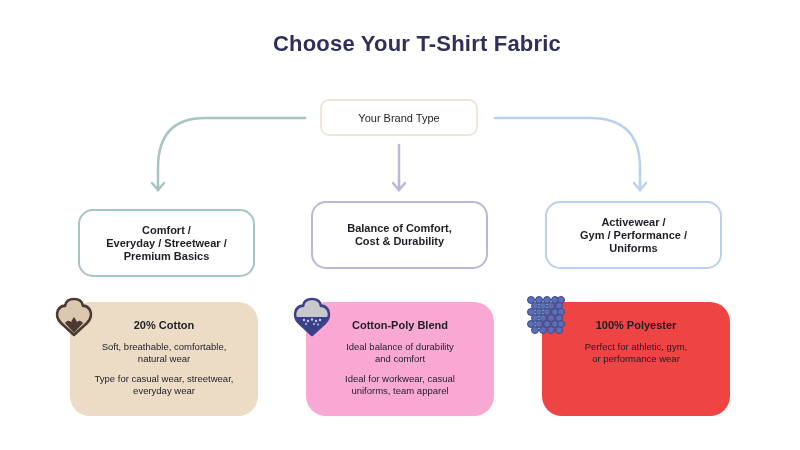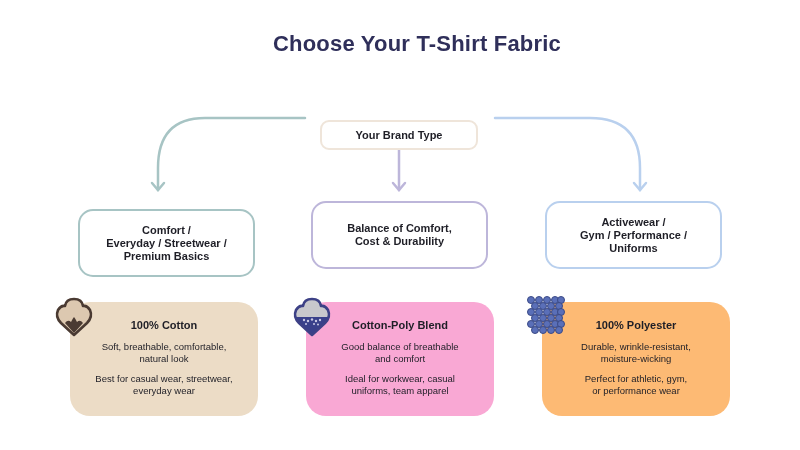--- a/index.html
+++ b/index.html
@@ -7,47 +7,46 @@
     width: 800px; height: 450px; position: relative; overflow: hidden;
     background: #ffffff;
     font-family: "Liberation Sans", "DejaVu Sans", sans-serif;
     color: #1f1f2a;
   }
   .title {
     position: absolute; left: 0; top: 31px; width: 800px; text-align: center;
     font-size: 22px; font-weight: bold; color: #2f2f5a; letter-spacing: 0.2px; padding-left: 17px;
   }
   .root {
-    position: absolute; left: 320px; top: 99px; width: 158px; height: 30px;
+    position: absolute; left: 320px; top: 99px; width: 158px; height: 37px;
     border: 2px solid #efe5da; border-radius: 9px; background: #fff;
     display: flex; align-items: center; justify-content: center;
-    font-size: 11px; font-weight: bold; color: #1e1e26;
+    font-size: 11px; font-weight: normal; color: #1e1e26;
     box-sizing: border-box;
-    margin-top: 21px;
   }
   svg.connectors { position: absolute; left: 0; top: 0; }
   .brand {
     position: absolute; top: 201px; width: 177px; height: 68px;
     border-radius: 15px; background: #fff; box-sizing: border-box;
     display: flex; align-items: center; justify-content: center; text-align: center;
     font-size: 11px; font-weight: bold; line-height: 13px; color: #1e1e26;
     padding: 0 8px; white-space: pre-line;
   }
   .brand.b1 { left: 78px; border: 2.5px solid #a7c4c4; margin-top: 8px; }
   .brand.b2 { left: 311px; border: 2.5px solid #bdb6da; }
   .brand.b3 { left: 545px; border: 2.5px solid #b9d0ee; }
 
   .card {
     position: absolute; top: 302px; width: 188px; height: 114px;
     border-radius: 20px; box-sizing: border-box; text-align: center;
     padding-top: 17px;
   }
   .card.c1 { left: 70px; background: #ecdcc6; }
   .card.c2 { left: 306px; background: #f9a8d4; }
-  .card.c3 { left: 542px; background: #fdba74; }
+  .card.c3 { left: 542px; background: #ef4444; }
   .card .name { font-size: 11px; font-weight: bold; color: #1e1e26; margin-bottom: 10px; }
   .card .desc { font-size: 9.5px; line-height: 12px; color: #1e1e26; margin: 0 14px 8px 14px; white-space: pre-line; }
 
   .icon { position: absolute; }
   .icon.i1 { left: 53px; top: 295px; }
   .icon.i2 { left: 291px; top: 295px; }
   .icon.i3 { left: 527px; top: 296px; }
 </style>
 </head>
 <body>
@@ -85,37 +84,35 @@
   <span>Balance of Comfort,
 Cost &amp; Durability</span>
 </div>
 <div class="brand b3">
   <span>Activewear /
 Gym / Performance /
 Uniforms</span>
 </div>
 
 <div class="card c1">
-  <div class="name">100% Cotton</div>
+  <div class="name">20% Cotton</div>
   <div class="desc">Soft, breathable, comfortable,
-natural look</div>
-  <div class="desc">Best for casual wear, streetwear,
+natural wear</div>
+  <div class="desc">Type for casual wear, streetwear,
 everyday wear</div>
 </div>
 <div class="card c2">
   <div class="name">Cotton-Poly Blend</div>
-  <div class="desc">Good balance of breathable
+  <div class="desc">Ideal balance of durability
 and comfort</div>
   <div class="desc">Ideal for workwear, casual
 uniforms, team apparel</div>
 </div>
 <div class="card c3">
   <div class="name">100% Polyester</div>
-  <div class="desc">Durable, wrinkle-resistant,
-moisture-wicking</div>
   <div class="desc">Perfect for athletic, gym,
 or performance wear</div>
 </div>
 
 <svg class="icon i1" width="42" height="44" viewBox="0 0 42 44">
   <path d="M21 40 L8 28 Q2 22 5 15 Q8 10 12 11 Q13 4 21 4 Q29 4 30 11 Q34 10 37 15 Q40 22 34 28 Z" fill="#dcc8b0" stroke="#4a3a32" stroke-width="2.6" stroke-linejoin="round"></path>
   <path d="M12 28 Q15 24 18 27 Q20 23 21 22 Q22 23 24 27 Q27 24 30 28 L21 38 Z" fill="#4a3a32"></path>
 </svg>
 
 <svg class="icon i2" width="42" height="44" viewBox="0 0 42 44">

